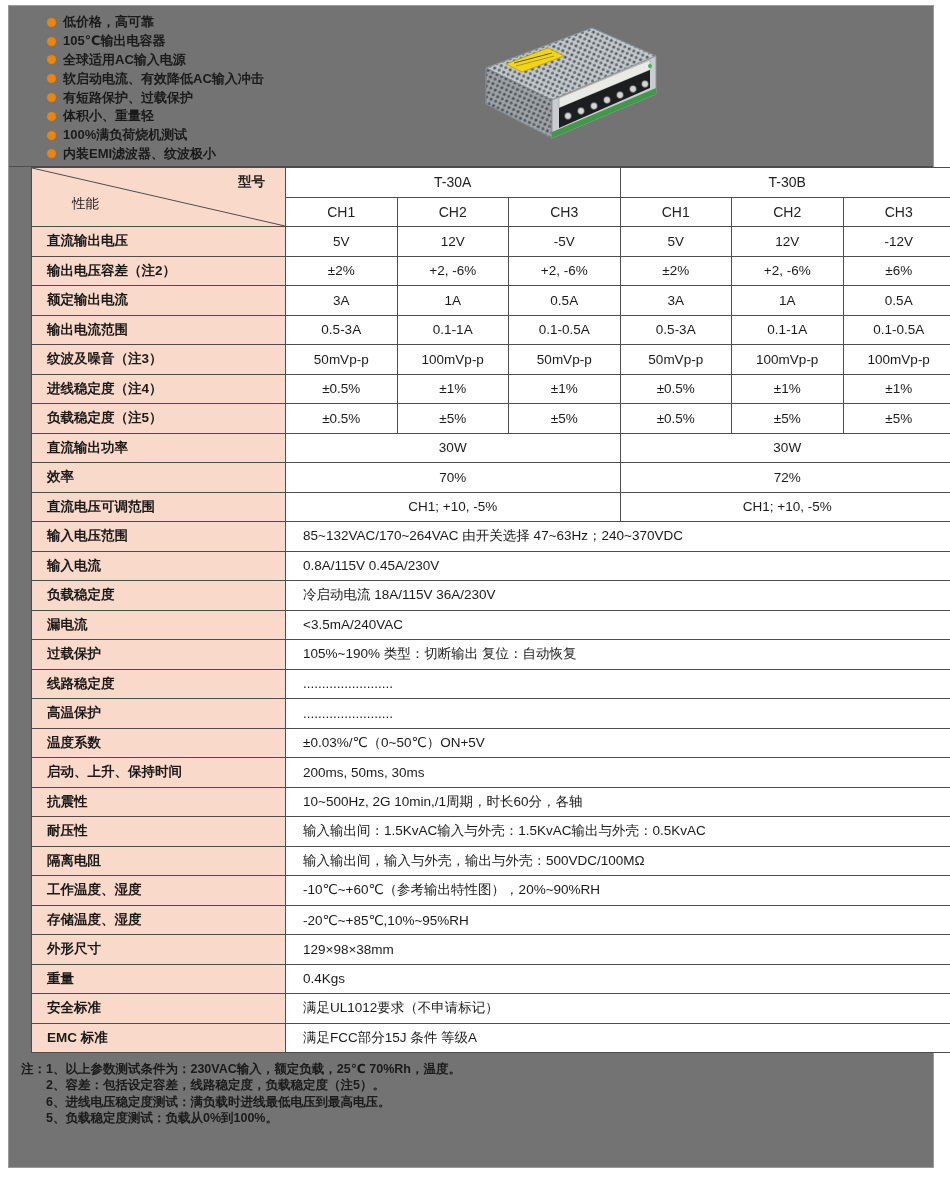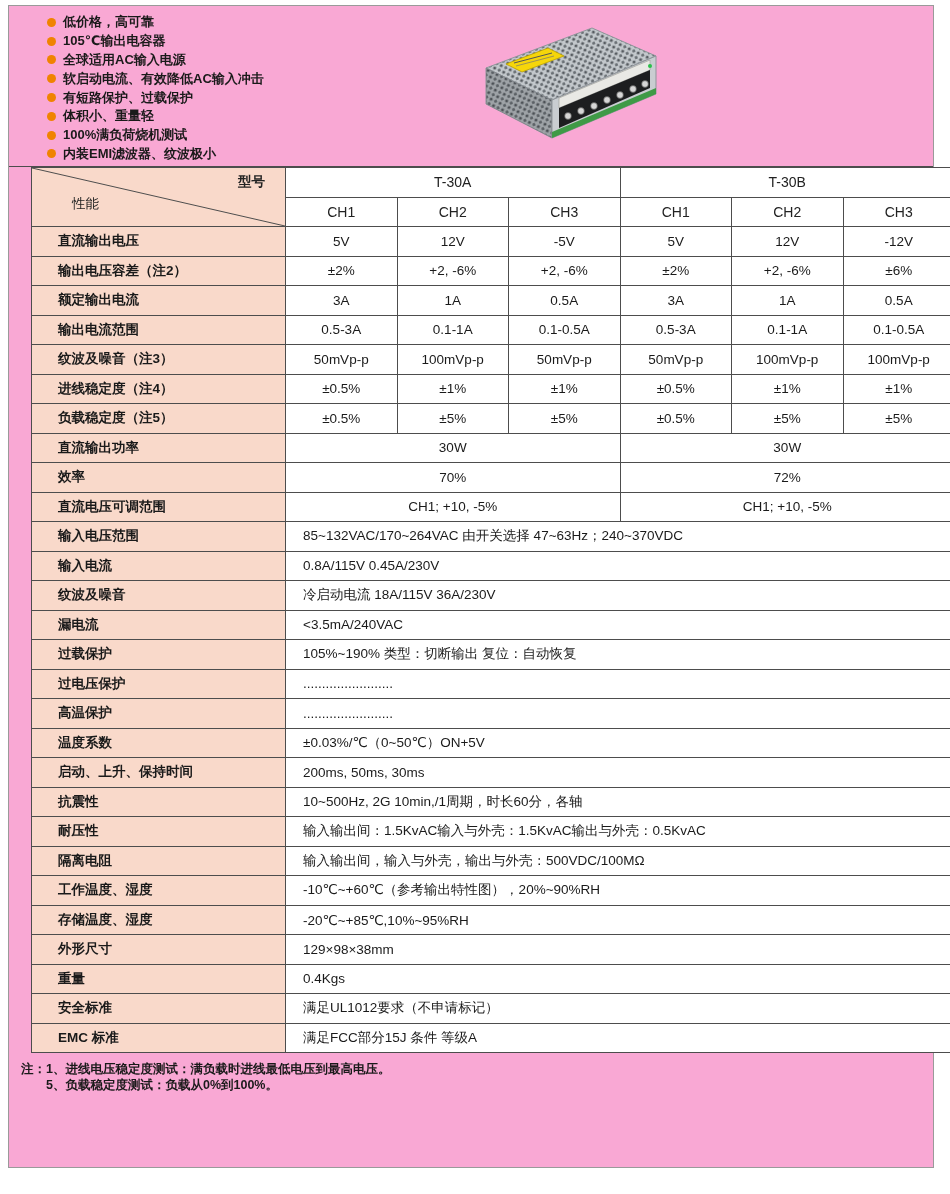--- a/index.html
+++ b/index.html
@@ -1,34 +1,34 @@
 <!DOCTYPE html>
 <html><head>
 <meta charset="utf-8">
 <style>
   html,body{margin:0;padding:0;background:#fff;}
   .page{position:relative;width:950px;height:1194px;background:#fff;
         font-family:"Liberation Sans","DejaVu Sans",sans-serif;color:#222;}
   .frame{position:absolute;left:8px;top:5px;width:926px;height:1163px;
-         border:1px solid #9a9a9a;box-sizing:border-box;background:#f9a8d4;}
+         border:1px solid #9a9a9a;box-sizing:border-box;background:#737373;}
   
   .top-section{position:relative;height:161px;border-bottom:1px solid #4d4d4d;box-sizing:border-box;}
   .features{position:absolute;left:38px;top:7px;margin:0;padding:0;list-style:none;}
   .features li{display:flex;align-items:center;height:18.8px;
                font-size:13px;font-weight:bold;color:#1a1a1a;white-space:nowrap;}
   .bullet{display:inline-block;width:9px;height:9px;border-radius:50%;
           background:#f08300;margin-right:7px;flex:0 0 auto;}
   .product{position:absolute;left:455px;top:4px;width:210px;height:152px;}
   
   .spec-table{width:100%;border-collapse:collapse;table-layout:fixed;margin-left:22px;}
   .spec-table col.c-label{width:254px;}
   .spec-table tr{height:29.5px;}
   .spec-table th,.spec-table td{border:1px solid #4d4d4d;padding:0;
       font-size:13.5px;vertical-align:middle;overflow:hidden;white-space:nowrap;}
-  .spec-table th.lbl{background:#f9d9ca;text-align:left;padding-left:26px;
+  .spec-table th.lbl{background:#f9d9ca;text-align:left;padding-left:15px;
       font-weight:bold;color:#1a1a1a;}
   .spec-table td{text-align:center;font-weight:normal;color:#1a1a1a;background:#fff;}
   .spec-table td.left{text-align:left;padding-left:17px;font-weight:normal;}
   .spec-table th.hdr{background:#fff;font-weight:normal;font-size:14px;text-align:center;}
   .corner{background:#f9d9ca;position:relative;}
   .corner .diag{position:absolute;left:0;top:0;width:100%;height:100%;}
   .corner .corner-model{position:absolute;top:5px;right:20px;
       font-size:13.5px;font-weight:bold;}
   .corner .corner-perf{position:absolute;left:40px;bottom:13px;
       font-size:13.5px;font-weight:normal;}
@@ -234,33 +234,33 @@
         </tr>
         <tr>
           <th class="lbl">输入电压范围</th>
           <td colspan="6" class="left">85~132VAC/170~264VAC 由开关选择 47~63Hz；240~370VDC</td>
         </tr>
         <tr>
           <th class="lbl">输入电流</th>
           <td colspan="6" class="left">0.8A/115V 0.45A/230V</td>
         </tr>
         <tr>
-          <th class="lbl">纹波及噪音</th>
+          <th class="lbl">负载稳定度</th>
           <td colspan="6" class="left">冷启动电流 18A/115V 36A/230V</td>
         </tr>
         <tr>
           <th class="lbl">漏电流</th>
           <td colspan="6" class="left">&lt;3.5mA/240VAC</td>
         </tr>
         <tr>
           <th class="lbl">过载保护</th>
           <td colspan="6" class="left">105%~190% 类型：切断输出 复位：自动恢复</td>
         </tr>
         <tr>
-          <th class="lbl">过电压保护</th>
+          <th class="lbl">线路稳定度</th>
           <td colspan="6" class="left">........................</td>
         </tr>
         <tr>
           <th class="lbl">高温保护</th>
           <td colspan="6" class="left">........................</td>
         </tr>
         <tr>
           <th class="lbl">温度系数</th>
           <td colspan="6" class="left">±0.03%/℃（0~50℃）ON+5V</td>
         </tr>
@@ -303,19 +303,21 @@
         <tr>
           <th class="lbl">EMC 标准</th>
           <td colspan="6" class="left">满足FCC部分15J 条件 等级A</td>
         </tr>
       </tbody>
     </table>
 
     <div class="notes">
       <span class="notes-prefix">注：</span>
       <div class="notes-list">
-        <div>1、进线电压稳定度测试：满负载时进线最低电压到最高电压。</div>
+        <div>1、以上参数测试条件为：230VAC输入，额定负载，25℃ 70%Rh，温度。</div>
+        <div>2、容差：包括设定容差，线路稳定度，负载稳定度（注5）。</div>
+        <div>6、进线电压稳定度测试：满负载时进线最低电压到最高电压。</div>
         <div>5、负载稳定度测试：负载从0%到100%。</div>
       </div>
     </div>
 
   </div>
 </div>
 
 </body></html>

